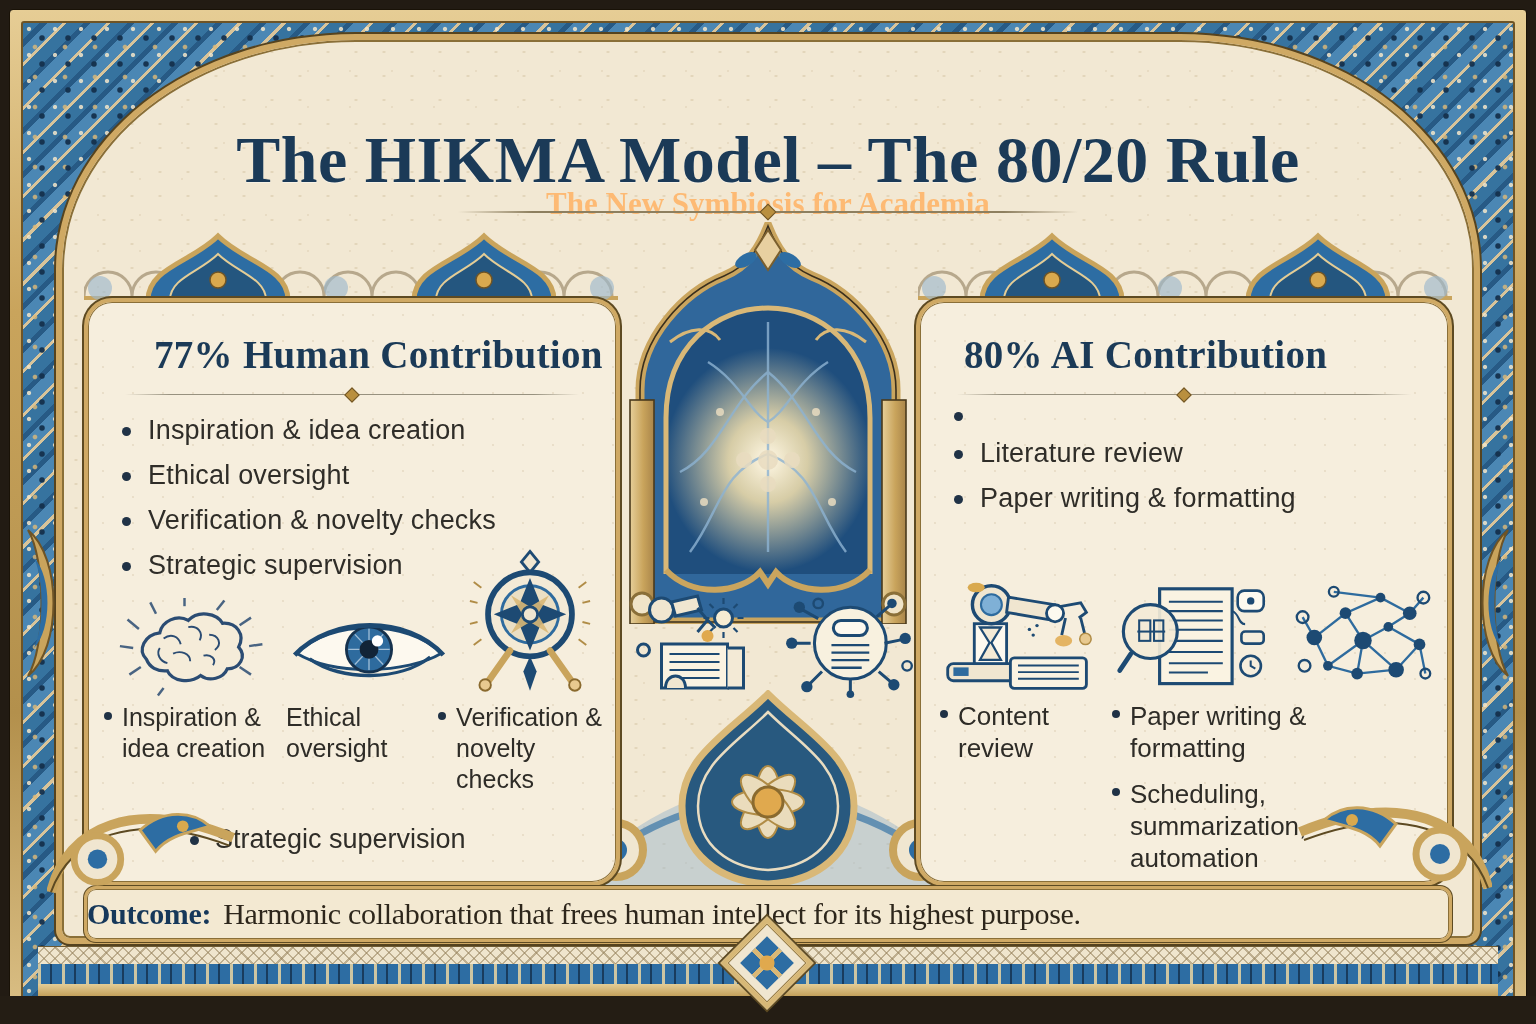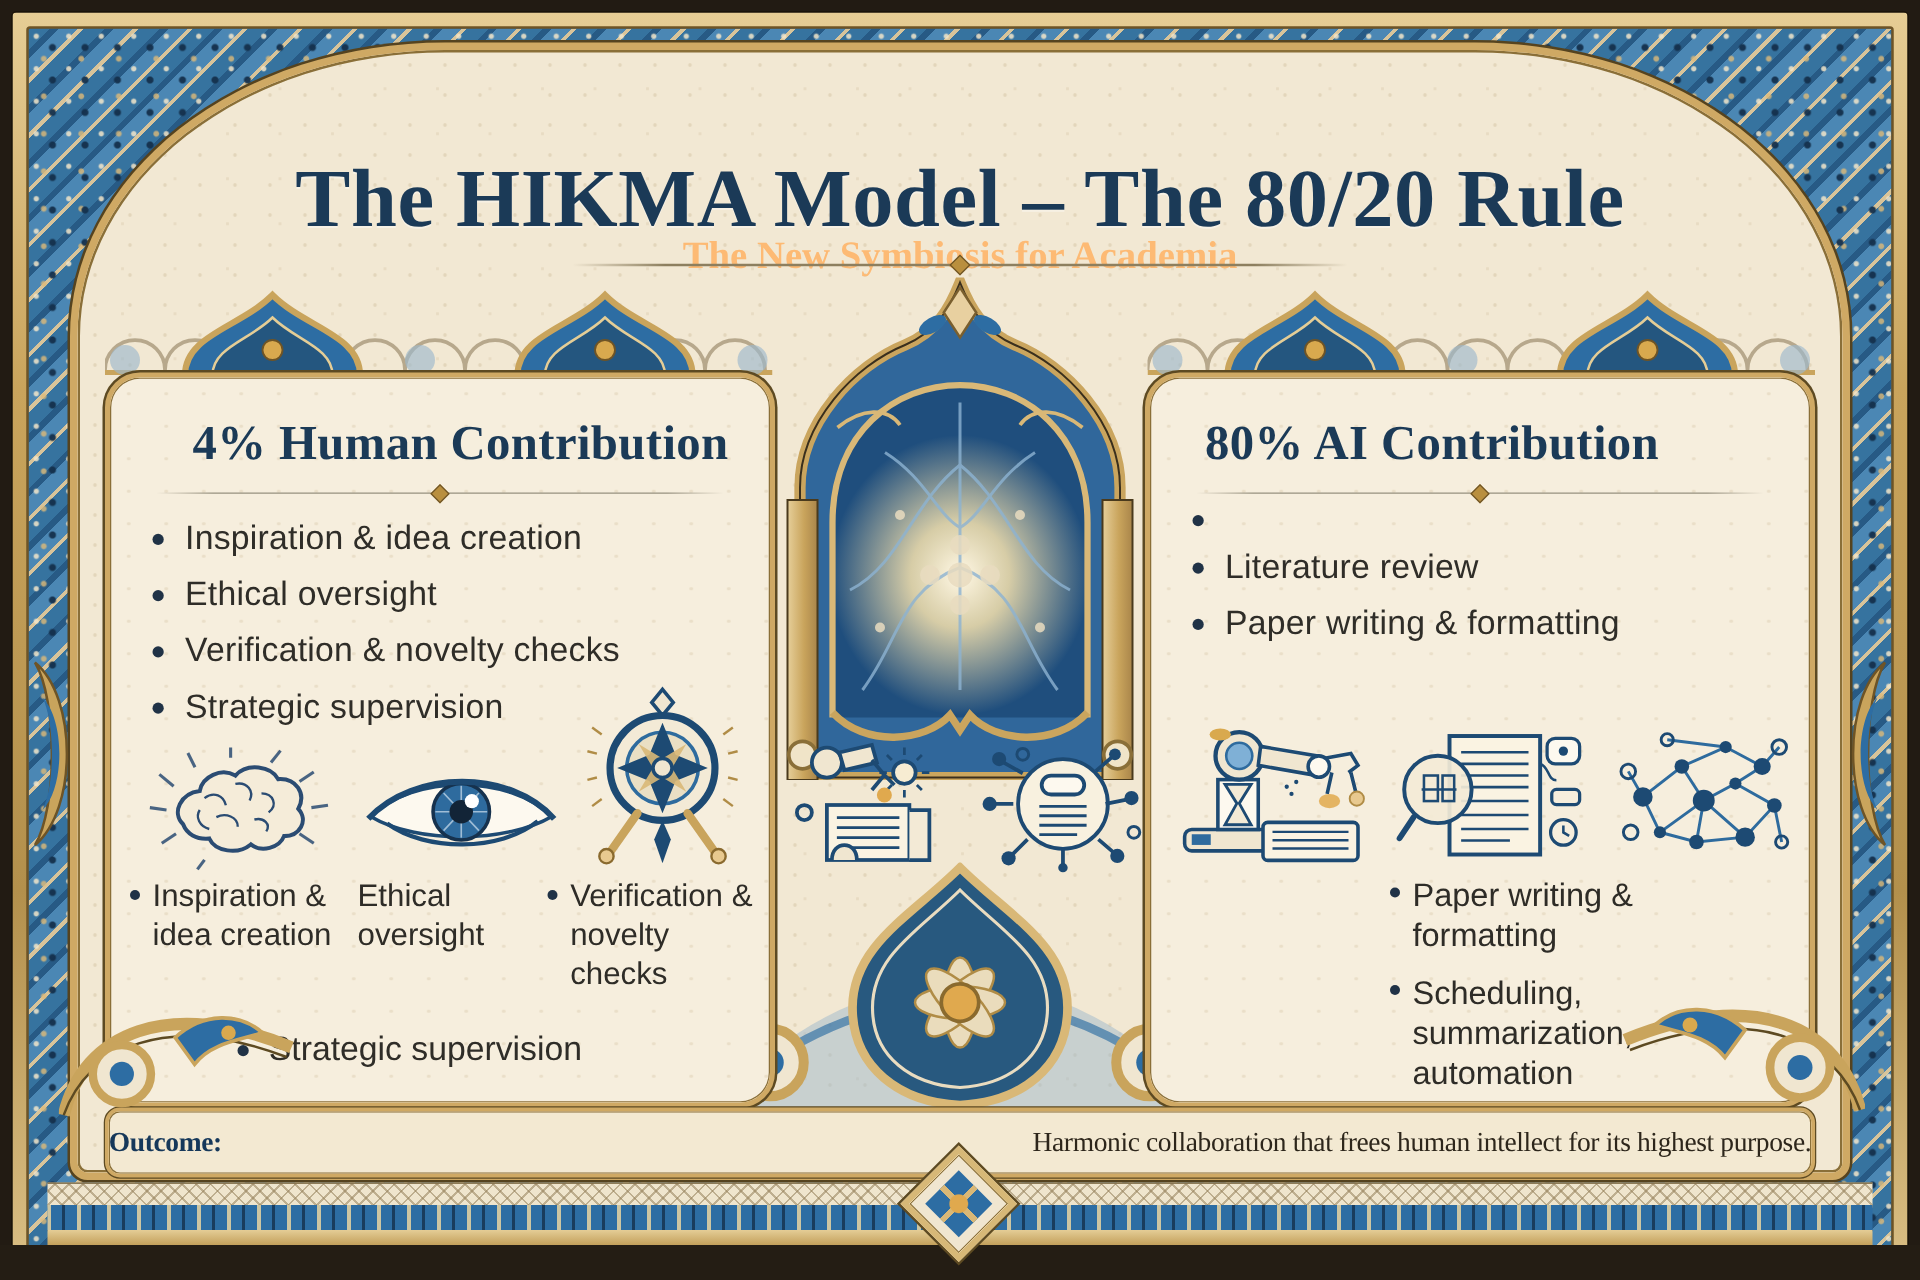--- a/index.html
+++ b/index.html
@@ -113,22 +113,22 @@
   .cap-abs{position:absolute;}
   .footer-bullet{position:absolute;left:102px;top:522px;display:flex;gap:16px;align-items:baseline;
     font-size:27px;color:#2f2d28;}
   .footer-bullet .dot{flex:none;width:9px;height:9px;border-radius:50%;background:#203246;transform:translateY(-3px);}
   
   .outcome-bar{
     position:absolute;left:84px;top:886px;width:1368px;height:56px;z-index:4;
     box-sizing:border-box;background:#f3e9d2;
     border:3px solid #cfa964;border-radius:12px;
     box-shadow:0 0 0 1px #5d4a22, inset 0 0 0 1px #8a6f38;
-    display:flex;align-items:center;justify-content:space-between;gap:12px;
-    font-family:"Liberation Serif", serif;font-size:22px;letter-spacing:-.3px;color:#2d261b;
+    display:flex;align-items:center;justify-content:flex-start;gap:12px;
+    font-family:"Liberation Serif", serif;font-size:30px;letter-spacing:-.3px;color:#2d261b;
   }
   .outcome-bar .olabel{font-weight:700;color:#16385a;}
   
   .band-lattice{position:absolute;left:38px;right:38px;top:946px;height:18px;z-index:5;
     background-color:#efe5cd;
     background-image:
       repeating-linear-gradient(45deg, rgba(150,130,92,.55) 0 1.5px, transparent 1.5px 8px),
       repeating-linear-gradient(-45deg, rgba(150,130,92,.55) 0 1.5px, transparent 1.5px 8px);
     border-top:1px solid #6e5a32;border-bottom:1px solid #6e5a32;}
   .band-blue{position:absolute;left:38px;right:38px;top:964px;height:20px;z-index:5;
@@ -324,21 +324,21 @@
 </svg>
 
 <svg class="corner-flourish cf-left" viewBox="0 0 200 130">
     <use href="#sym-corner"></use>
   </svg>
 <svg class="corner-flourish cf-right" viewBox="0 0 200 130">
     <use href="#sym-corner"></use>
   </svg>
 
 <section class="panel panel-left">
-  <h3>4% Human Contribution</h3>
+  <h3>77% Human Contribution</h3>
   <div class="panel-divider">
       <span class="dd"></span>
     </div>
   <ul class="bullets">
     <li>
         <span class="dot"></span>
         <span>Inspiration &amp; idea creation</span>
       </li>
     <li>
         <span class="dot"></span>
@@ -512,20 +512,24 @@
       </g>
       <g fill="none" stroke="#1d4a73" stroke-width="2.4">
         <circle cx="8" cy="34" r="6"></circle>
           <circle cx="40" cy="8" r="5"></circle>
           <circle cx="132" cy="14" r="6"></circle>
         <circle cx="10" cy="84" r="6"></circle>
           <circle cx="134" cy="92" r="5"></circle>
       </g>
     </svg>
   </div>
+  <div class="cap cap-abs" style="left:20px;top:398px;width:150px;">
+    <span class="dot"></span>
+    <span style="font-size:26px;">Content review</span>
+  </div>
   <div class="cap cap-abs" style="left:192px;top:398px;width:236px;">
     <span class="dot"></span>
     <span style="font-size:26px;">Paper writing &amp; formatting</span>
   </div>
   <div class="cap cap-abs" style="left:192px;top:476px;width:236px;">
     <span class="dot"></span>
     <span style="font-size:26px;">Scheduling, summarization, automation</span>
   </div>
 </section>
 

